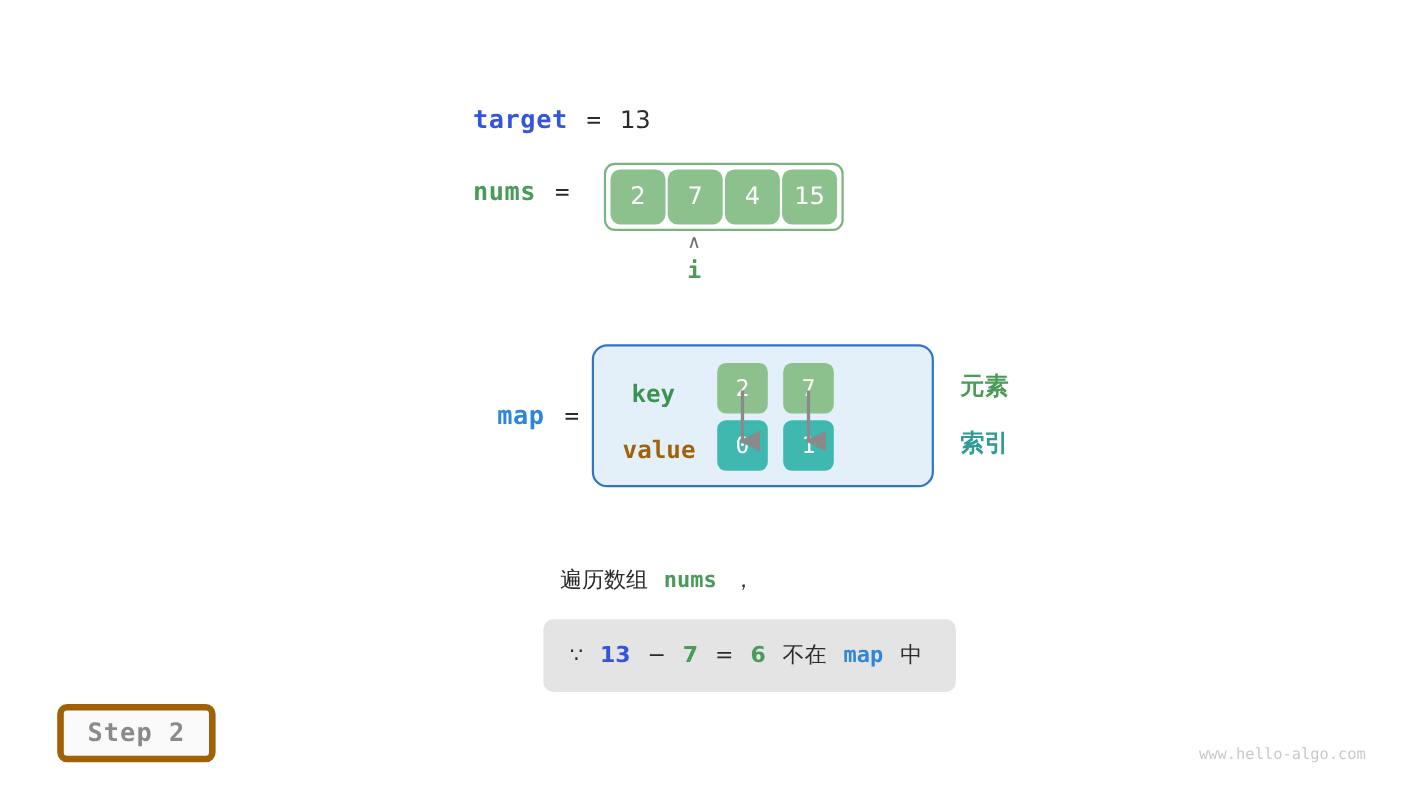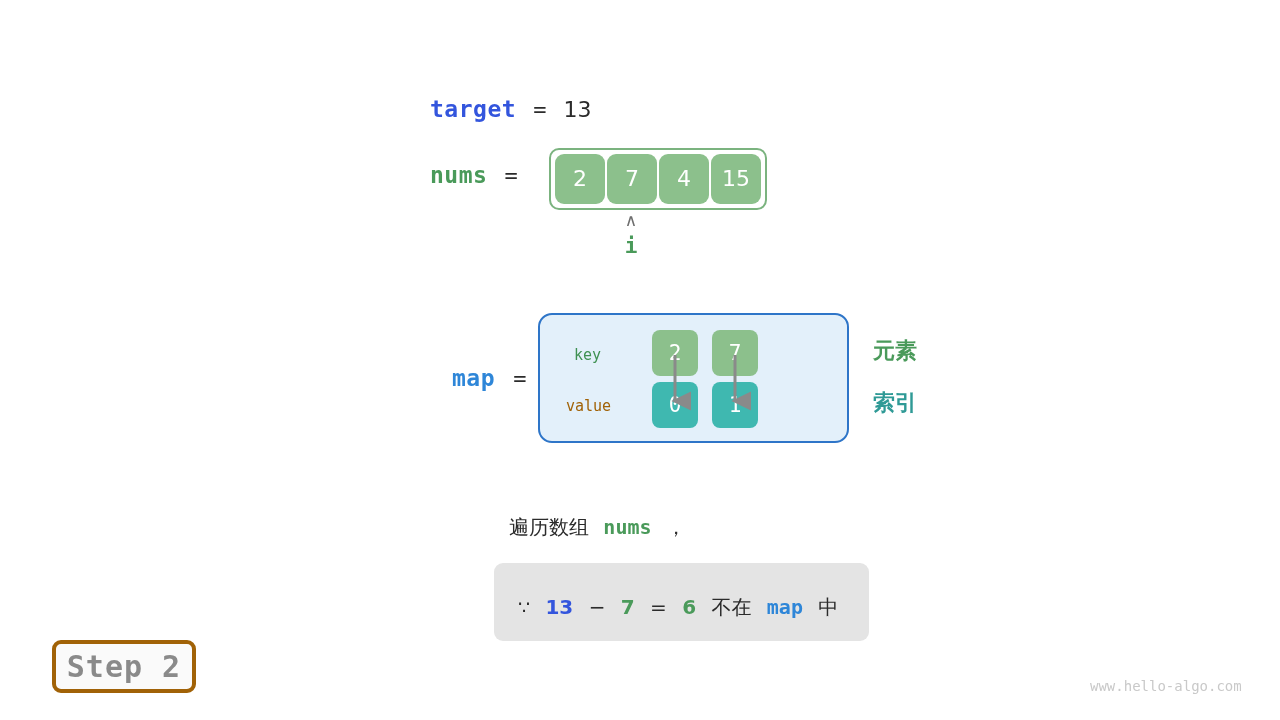--- a/index.html
+++ b/index.html
@@ -87,22 +87,22 @@
 
   
   #map-box {
     box-sizing: border-box;
     background: #e3f0fa;
     border: 2px solid #2e75c8;
     border-radius: 14px;
   }
   .row-label {
     font-family: "DejaVu Sans Mono", monospace;
-    font-weight: normal;
-    font-size: 15px;
+    font-weight: bold;
+    font-size: 22px;
     line-height: 1;
     white-space: nowrap;
   }
   .row-label.key   { color: #3f9152; }
   .row-label.value { color: #a16207; }
 
   .map-cell {
     width: 46px;
     height: 46px;
     border-radius: 8px;
@@ -137,47 +137,47 @@
   }
   .mono-green { font-family: "DejaVu Sans Mono", monospace; font-weight: bold; color: #4a9a5a; }
   .mono-blue  { font-family: "DejaVu Sans Mono", monospace; font-weight: bold; color: #2e86d8; }
   .ind-blue   { font-family: "DejaVu Sans", sans-serif;     font-weight: bold; color: #3355dd; }
   .num-green  { font-family: "DejaVu Sans", sans-serif;     font-weight: bold; color: #4a9a5a; }
 
   #reason-box {
     box-sizing: border-box;
     background: #e4e4e4;
     border-radius: 9px;
-    padding: 25px 24px 15px 24px;
+    padding: 13px 24px 15px 24px;
   }
   .reason-line {
     font-family: "DejaVu Sans", sans-serif;
     font-size: 20px;
     color: #2b2b2b;
     white-space: nowrap;
     line-height: 1.9;
   }
   .sym {
     font-family: "DejaVu Sans", sans-serif;
     font-size: 19px;
     color: #2b2b2b;
   }
 
   
   #step-badge {
     box-sizing: border-box;
-    border: 4px solid #a16207;
+    border: 6px solid #a16207;
     border-radius: 9px;
     background: #fafafa;
     display: flex;
     align-items: center;
     justify-content: center;
     font-family: "DejaVu Sans Mono", monospace;
     font-weight: bold;
-    font-size: 30px;
+    font-size: 23px;
     color: #8a8a8a;
     letter-spacing: 1px;
   }
 
   
   #watermark {
     font-family: "DejaVu Sans Mono", monospace;
     font-size: 14px;
     color: #c9c9c9;
     white-space: nowrap;

